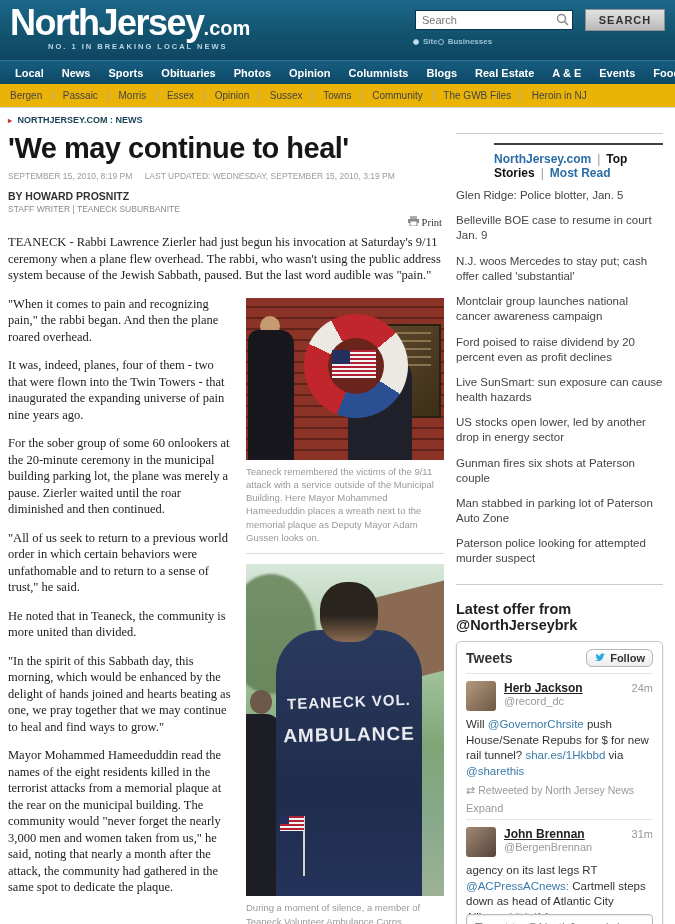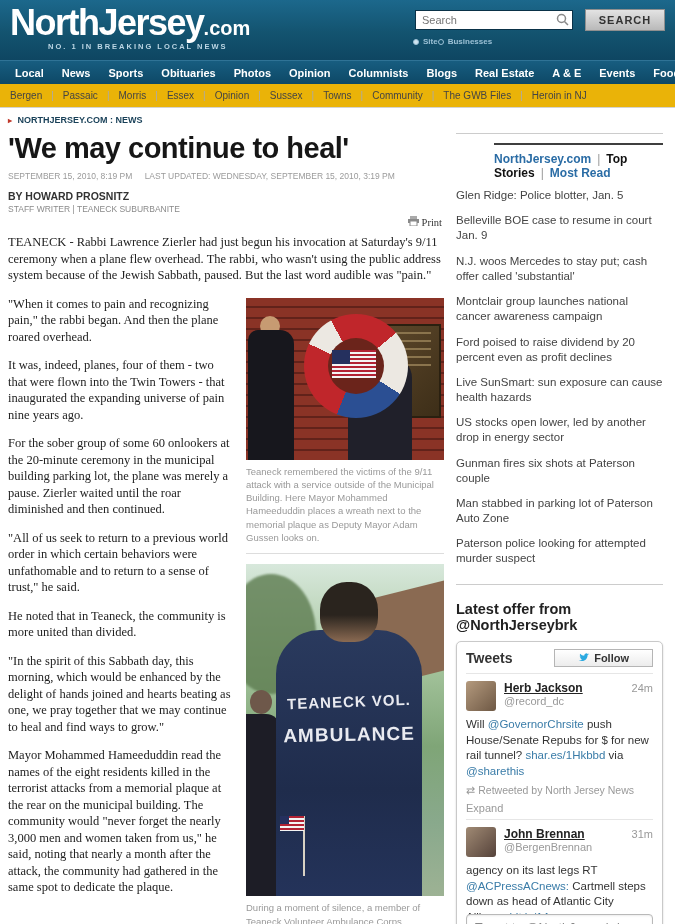--- a/index.html
+++ b/index.html
@@ -79,21 +79,21 @@
   .side-rule { border-top:1px solid #ccc; margin:18px 0 9px; }
   .tabbar { border-top:2px solid #3f3f3f; padding:7px 0 8px; font-size:12px; font-weight:bold;margin-left:38px; }
   .tabbar .sep { color:#999; margin:0 6px; font-weight:normal; }
   .tab-link { color:#2a6ca5; cursor:pointer; }
   .tab-active { color:#111; cursor:pointer; }
   .story { font-size:11.5px; color:#444; line-height:1.3; margin-bottom:10.5px; cursor:pointer; }
   .tweets-h { font-size:14.5px; font-weight:bold; color:#222; margin:16px 0 8px; }
   .twidget { border:1px solid #c9c9c9; border-radius:5px; box-shadow:0 1px 2px rgba(0,0,0,.18); background:#fff; padding:7px 9px 8px; }
   .twhead { display:flex; align-items:center; justify-content:space-between; padding-bottom:6px; }
   .twtitle { font-size:14px; font-weight:bold; color:#333; }
-  .follow-btn { display:flex; align-items:center; gap:4px; border:1px solid #b5b5b5; border-radius:0; background:linear-gradient(#fff,#ececec); font-size:11px; font-weight:bold; color:#333; padding:2px 23px; cursor:pointer; }
+  .follow-btn { display:flex; align-items:center; gap:4px; border:1px solid #b5b5b5; border-radius:6px; background:linear-gradient(#fff,#ececec); font-size:11px; font-weight:bold; color:#333; padding:2px 7px; cursor:pointer; }
   .tweet { border-top:1px solid #e6e6e6; padding:7px 0 5px; position:relative; font-size:11px; }
   .avatar { float:left; width:30px; height:30px; border-radius:3px; margin-right:8px; }
   .av1 { background:linear-gradient(135deg,#b49a7e,#6e5844); }
   .av2 { background:linear-gradient(135deg,#a08a74,#55423a); }
   .tname { font-size:12px; font-weight:bold; color:#222; cursor:pointer;text-decoration:underline; }
   .thandle { font-size:11px; color:#999; }
   .ttime { position:absolute; right:0; top:8px; color:#999; font-size:11px; cursor:pointer; }
   .ttext { clear:left; padding-top:6px; font-size:11.5px; color:#333; line-height:1.35; }
   .tlink { color:#3a7ca8; cursor:pointer; }
   .rtline { color:#999; font-size:10.5px; margin-top:5px; }

